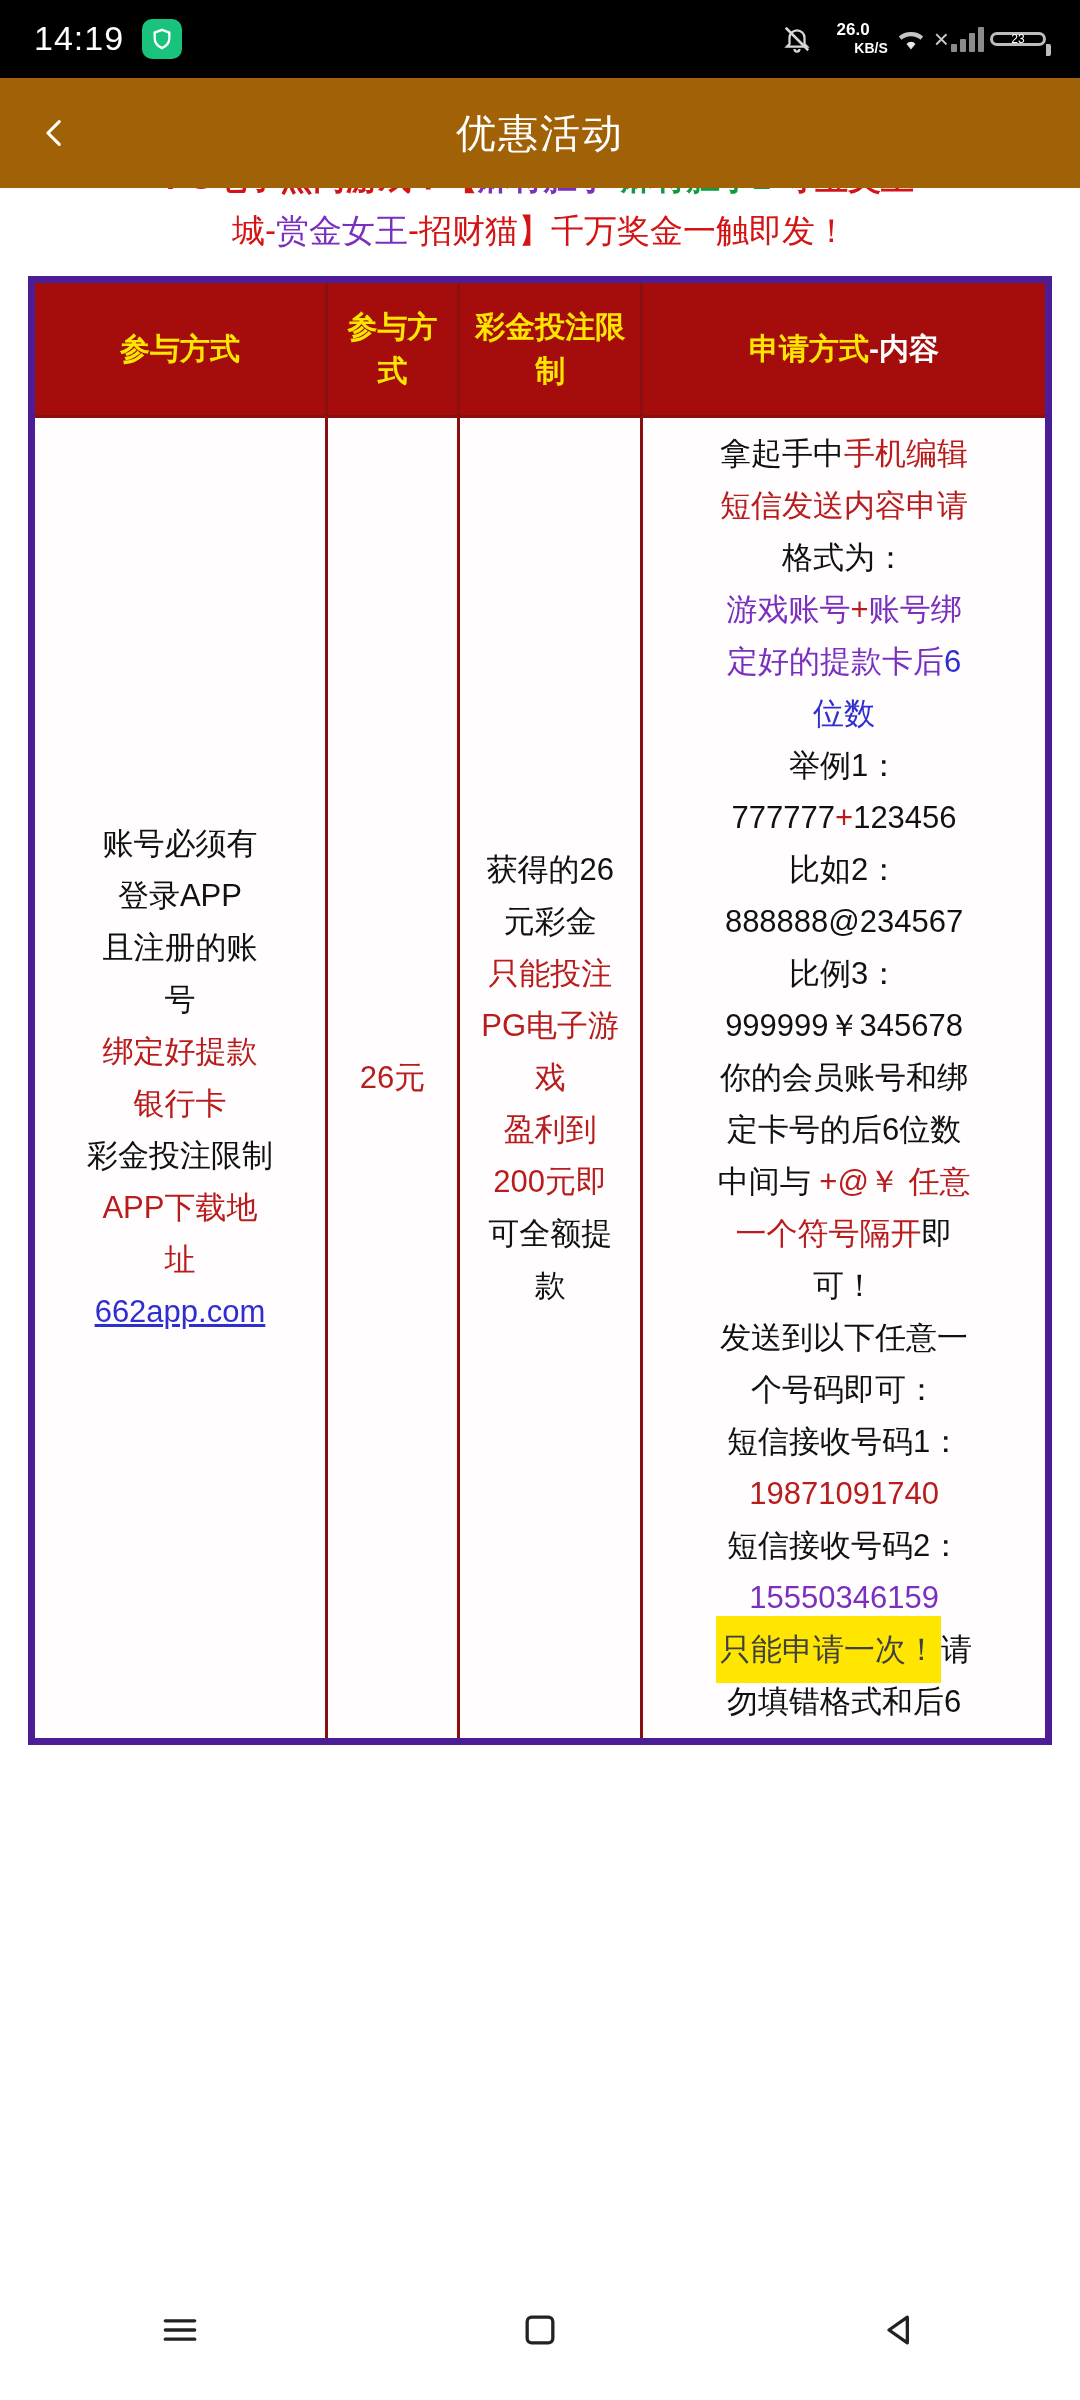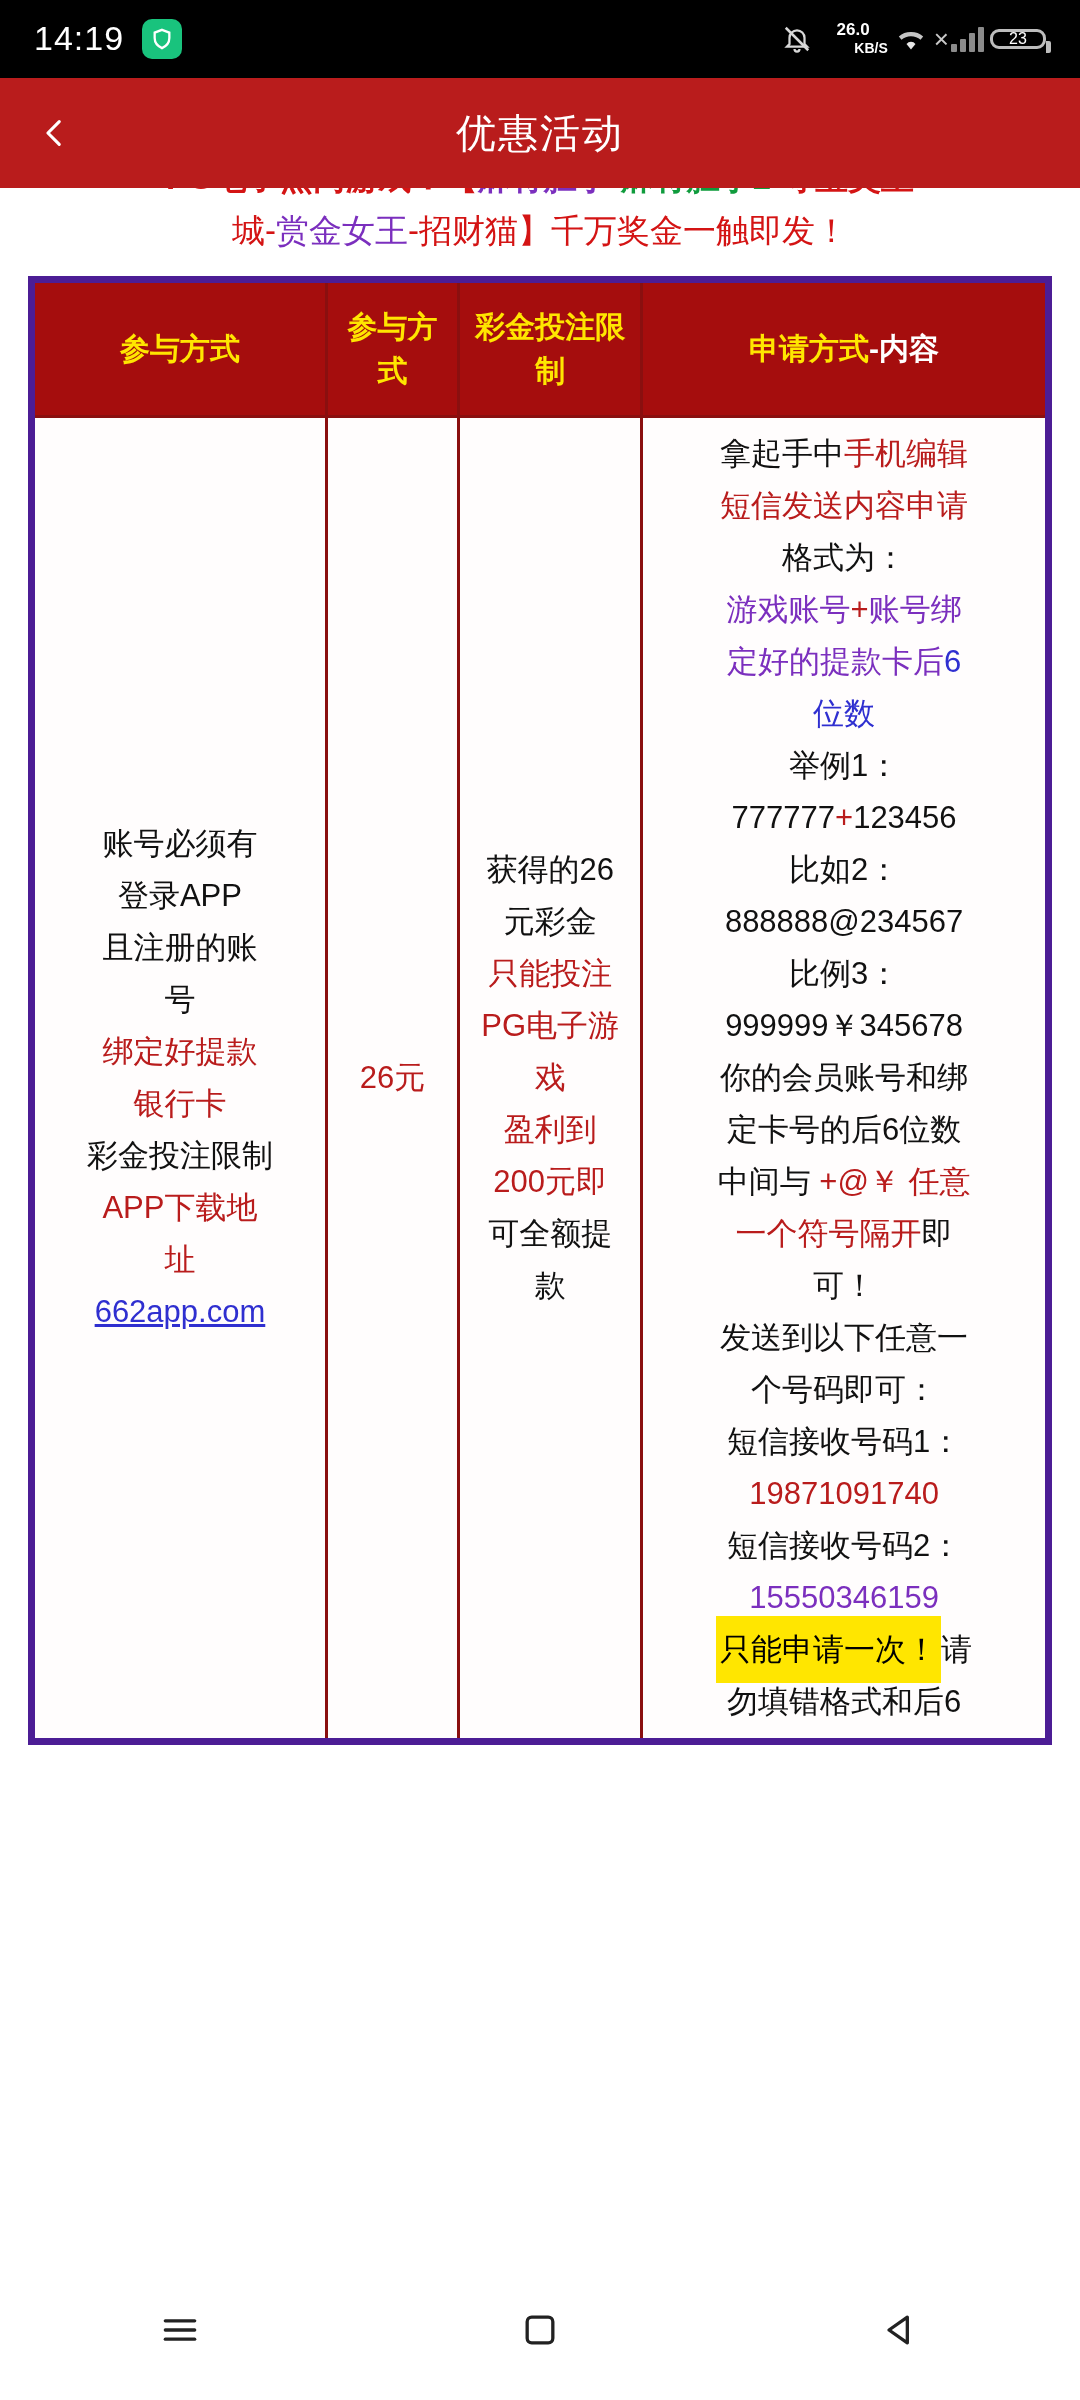--- a/index.html
+++ b/index.html
@@ -28,33 +28,33 @@
     font-size:17px; line-height:1.05; text-align:center; font-weight:bold;
   }
   .net .kb { font-size:14px;margin-left:36px; }
   .bars { display:flex; align-items:flex-end; gap:3px; height:26px; }
   .bars i { width:6px; background:#8b8b8b; display:block; border-radius:1px; }
   .bars i:nth-child(1){height:8px;}
   .bars i:nth-child(2){height:13px;}
   .bars i:nth-child(3){height:19px;}
   .bars i:nth-child(4){height:25px;}
   .batt {
-    width:56px; height:20px; border:3px solid #bdbdbd; border-radius:9px;
+    width:56px; height:14px; border:3px solid #bdbdbd; border-radius:9px;
     display:flex; align-items:center; justify-content:center;
-    font-size:16px; position:relative;
+    font-size:12px; position:relative;
   }
   .batt:after{
     content:""; position:absolute; right:-8px; top:9px; width:5px; height:12px;
     background:#bdbdbd; border-radius:0 2px 2px 0;
   }
   .xmark { font-size:26px; color:#c8c8c8; margin-right:-4px;}
 
   
   .titlebar {
-    height:110px; background:#b91c1c; color:#fff;
+    height:110px; background:#a16207; color:#fff;
     display:flex; align-items:center; position:relative;
   }
   .back {
     width:110px; height:110px; display:flex; align-items:center; justify-content:center;
   }
   .back svg { width:34px; height:34px; }
   .title {
     position:absolute; left:0; right:0; text-align:center;
     font-size:40px; letter-spacing:2px;
   }
@@ -93,21 +93,21 @@
   }
   col.c1 { width:29%; }
   col.c2 { width:13%; }
   col.c3 { width:18%; }
   col.c4 { width:40%; }
 
   .red { color:#b91c1c; }
   .blue { color:#2f2fd0; }
   .purple { color:#7b2fbe; }
   .link { color:#2f2fd0; text-decoration:underline; }
-  .hl { background:#ffe600; color:#000000; padding:16px 4px; }
+  .hl { background:#ffe600; color:#404040; padding:16px 4px; }
   .blk { color:#111; }
 
   .cell-inner { display:block; }
 
   
   .navbar {
     position:absolute; bottom:0; left:0; right:0;
     height:140px; background:#fff;
     display:flex; align-items:center; justify-content:space-around;
   }

